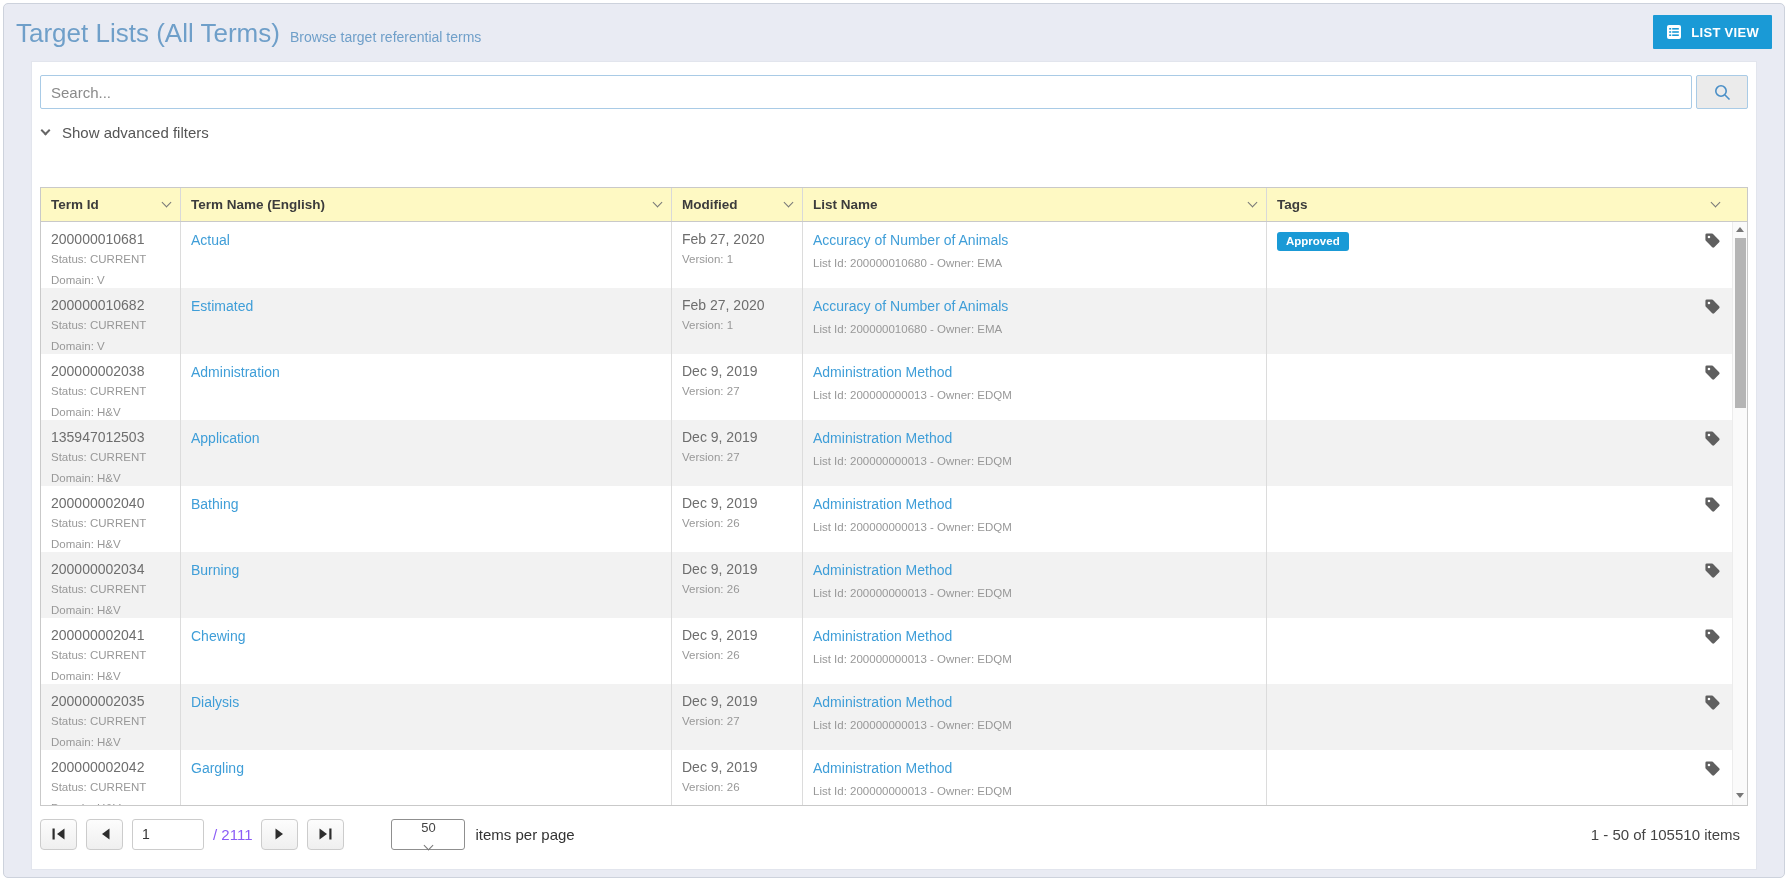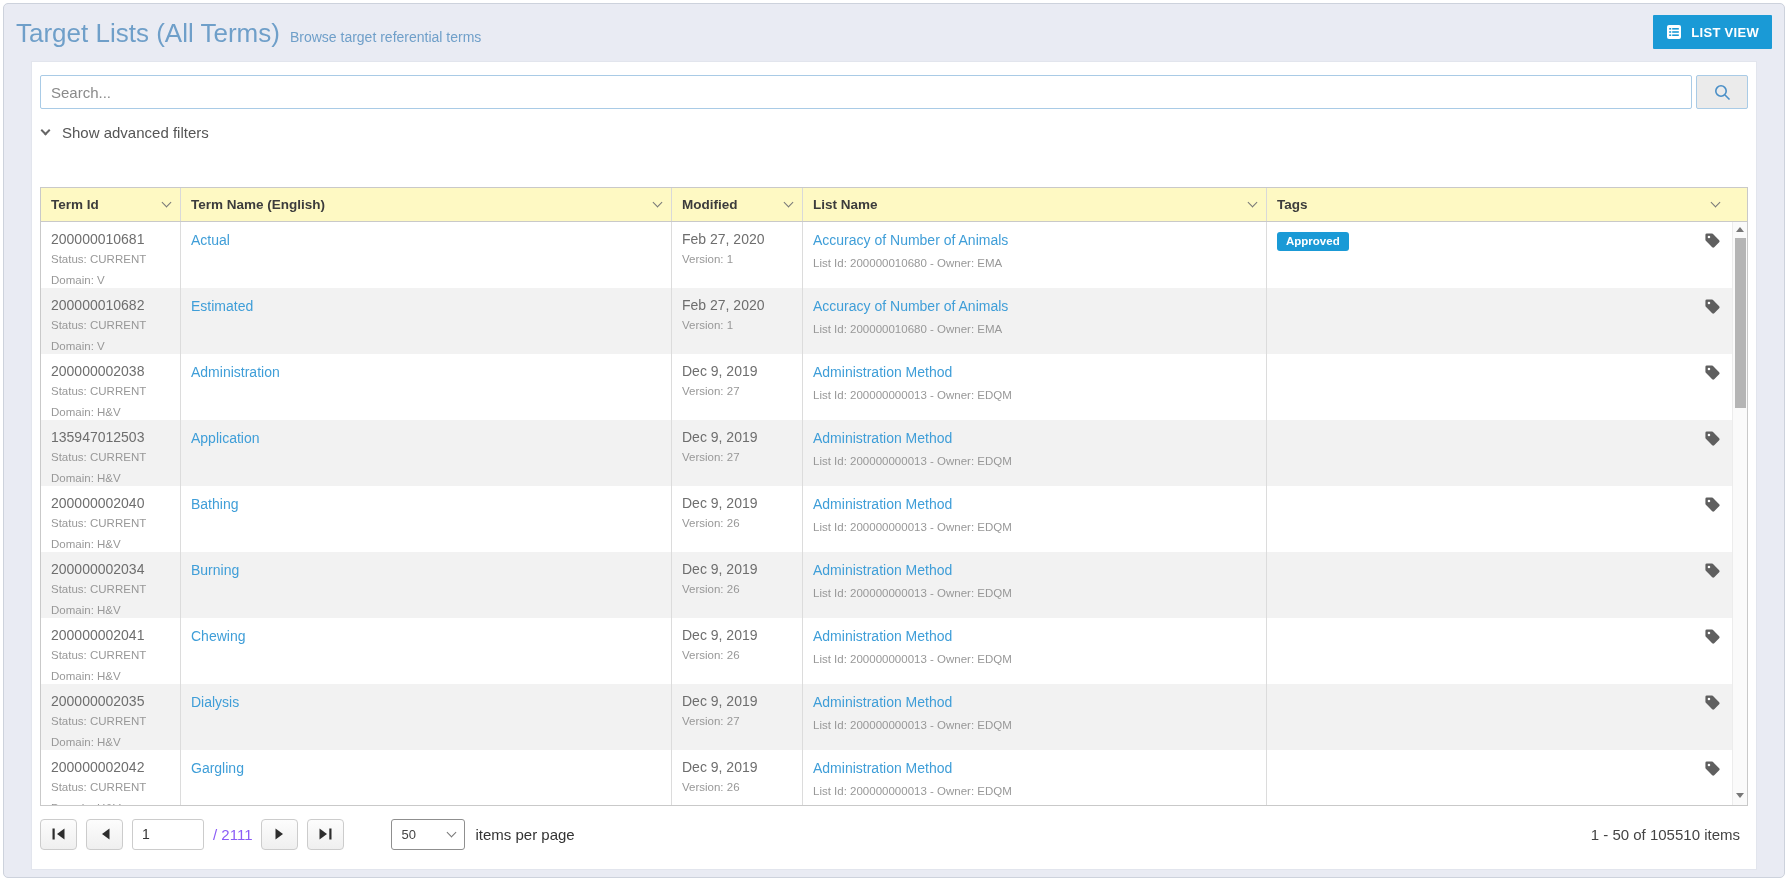--- a/index.html
+++ b/index.html
@@ -123,21 +123,21 @@
     width: 72px; height: 31px; margin-right: 9px;
     border: 1px solid #ccc; border-radius: 3px;
     padding: 0 9px; font-size: 14px; color: #333;
     font-family: "Liberation Sans", sans-serif; outline: none;
   }
   .total-pages { font-size: 15px; color: #8b5cf6; margin-right: 9px; }
   .size-select {
     width: 74px; height: 31px; margin-left: 38px;
     border: 1px solid #8f8f8f; border-radius: 3px; background: #fff;
     display: flex; align-items: center; justify-content: space-between;
-    padding: 0 9px; font-size: 13px; color: #444; cursor: pointer;
+    padding: 0 9px; font-size: 13px; color: #444; cursor: pointer; flex-direction: column;
   }
   .ipp-label { margin-left: 10px; font-size: 15px; color: #333; }
   .pager-right { font-size: 15px; color: #444; padding-right: 8px; }
 </style>
 </head>
 <body>
 
 <div class="page">
 
   <div class="page-header">

